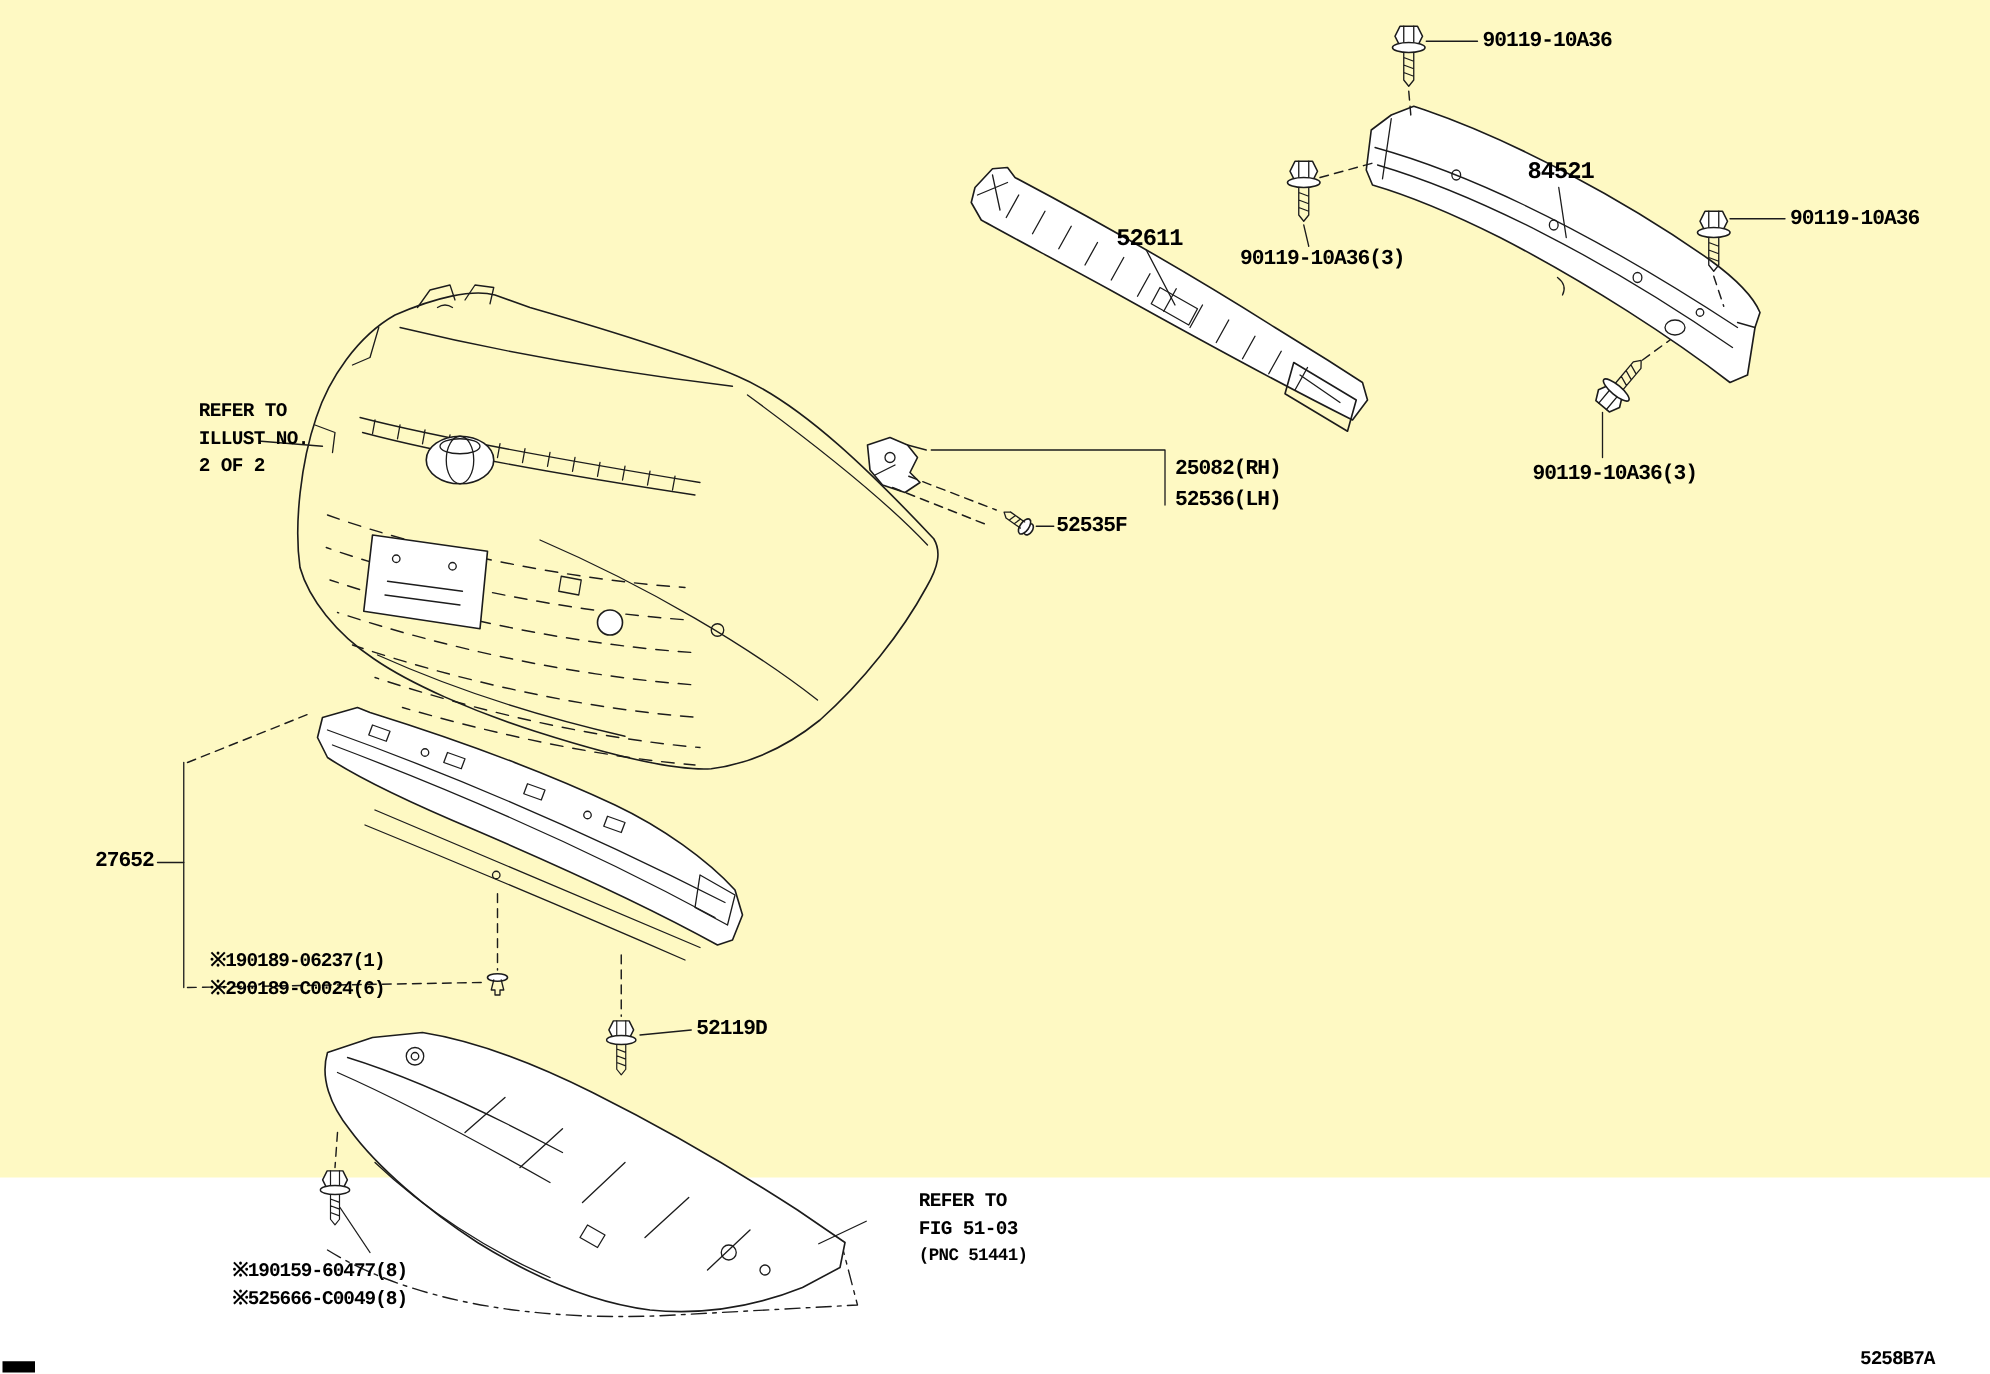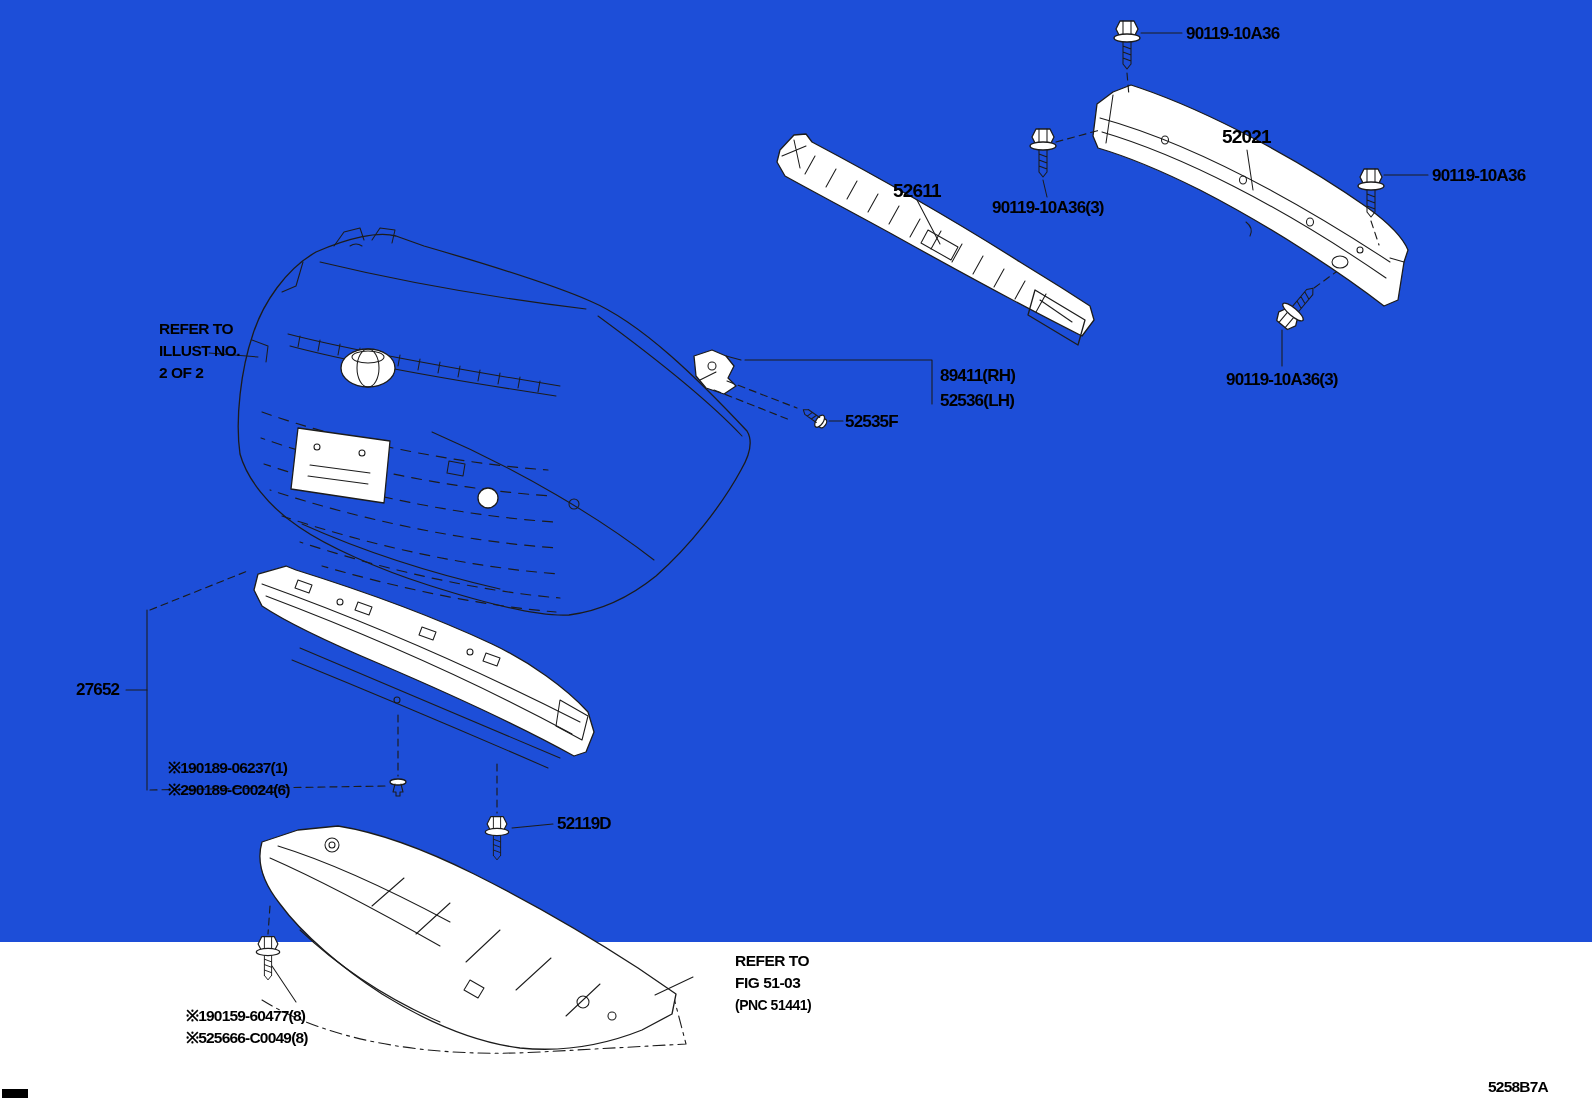--- a/index.html
+++ b/index.html
@@ -1,18 +1,18 @@
 <!DOCTYPE html>
 <html><head>
 <meta charset="utf-8">
 <style>
   html,body{margin:0;padding:0;background:#ffffff;}
   body{width:1592px;height:1099px;overflow:hidden;}
-  .stage{position:relative;width:1592px;height:942px;background:#1d4ed8;
-         font-family:Liberation Sans, sans-serif;color:#111;}
+  .stage{position:relative;width:1592px;height:942px;background:#fef9c3;
+         font-family:Liberation Mono, monospace;color:#111;}
   svg.art{position:absolute;left:0;top:0;}
   .ln{stroke:#1c1c1c;stroke-width:1.3;fill:none;stroke-linecap:round;stroke-linejoin:round;}
   .thin{stroke-width:1.05;}
   .fw{fill:#ffffff;}
   .dash{stroke-dasharray:7 5;stroke-width:1.15;}
   .mesh{stroke-dasharray:10 8;stroke-width:1.15;}
   .dashdot{stroke-dasharray:12 5 3 5;stroke-width:1.1;}
   .lbl{position:absolute;font-weight:bold;font-size:17px;letter-spacing:-0.8px;white-space:nowrap;color:#000;}
   .lbl.big{font-size:19px;}
   .lbl.small{font-size:15.5px;}
@@ -185,33 +185,33 @@
       <line class="ln thin" x1="209" y1="353" x2="258" y2="357"></line>
       <polyline class="ln thin" points="126,690 147,690"></polyline>
       <line class="ln thin" x1="147" y1="610" x2="147" y2="790"></line>
       <line class="ln thin" x1="512" y1="828" x2="553" y2="824"></line>
       <line class="ln thin" x1="272" y1="966" x2="296" y2="1002"></line>
       <line class="ln thin" x1="655" y1="995" x2="693" y2="977"></line>
     </g>
   </svg>
 
   <div class="lbl" style="left:1186px;top:24px;">90119-10A36</div>
-  <div class="lbl big" style="left:1222px;top:126px;">52021</div>
+  <div class="lbl big" style="left:1222px;top:126px;">84521</div>
   <div class="lbl" style="left:1432px;top:166px;">90119-10A36</div>
   <div class="lbl big" style="left:893px;top:180px;">52611</div>
   <div class="lbl" style="left:992px;top:198px;">90119-10A36(3)</div>
   <div class="lbl" style="left:1226px;top:370px;">90119-10A36(3)</div>
 
   <div class="refblock" style="left:120px;top:318px;">
     <span>REFER TO</span>
     <span>ILLUST NO.</span>
     <span>2 OF 2</span>
   </div>
 
-  <div class="lbl" style="left:940px;top:366px;">89411(RH)</div>
+  <div class="lbl" style="left:940px;top:366px;">25082(RH)</div>
   <div class="lbl" style="left:940px;top:391px;">52536(LH)</div>
   <div class="lbl" style="left:845px;top:412px;">52535F</div>
 
   <div class="lbl" style="left:76px;top:680px;">27652</div>
   <div class="lbl small" style="left:168px;top:756px;">※190189-06237(1)</div>
   <div class="lbl small" style="left:168px;top:778px;">※290189-C0024(6)</div>
 
   <div class="lbl" style="left:557px;top:814px;">52119D</div>
 
   <div class="refblock" style="left:696px;top:950px;">

